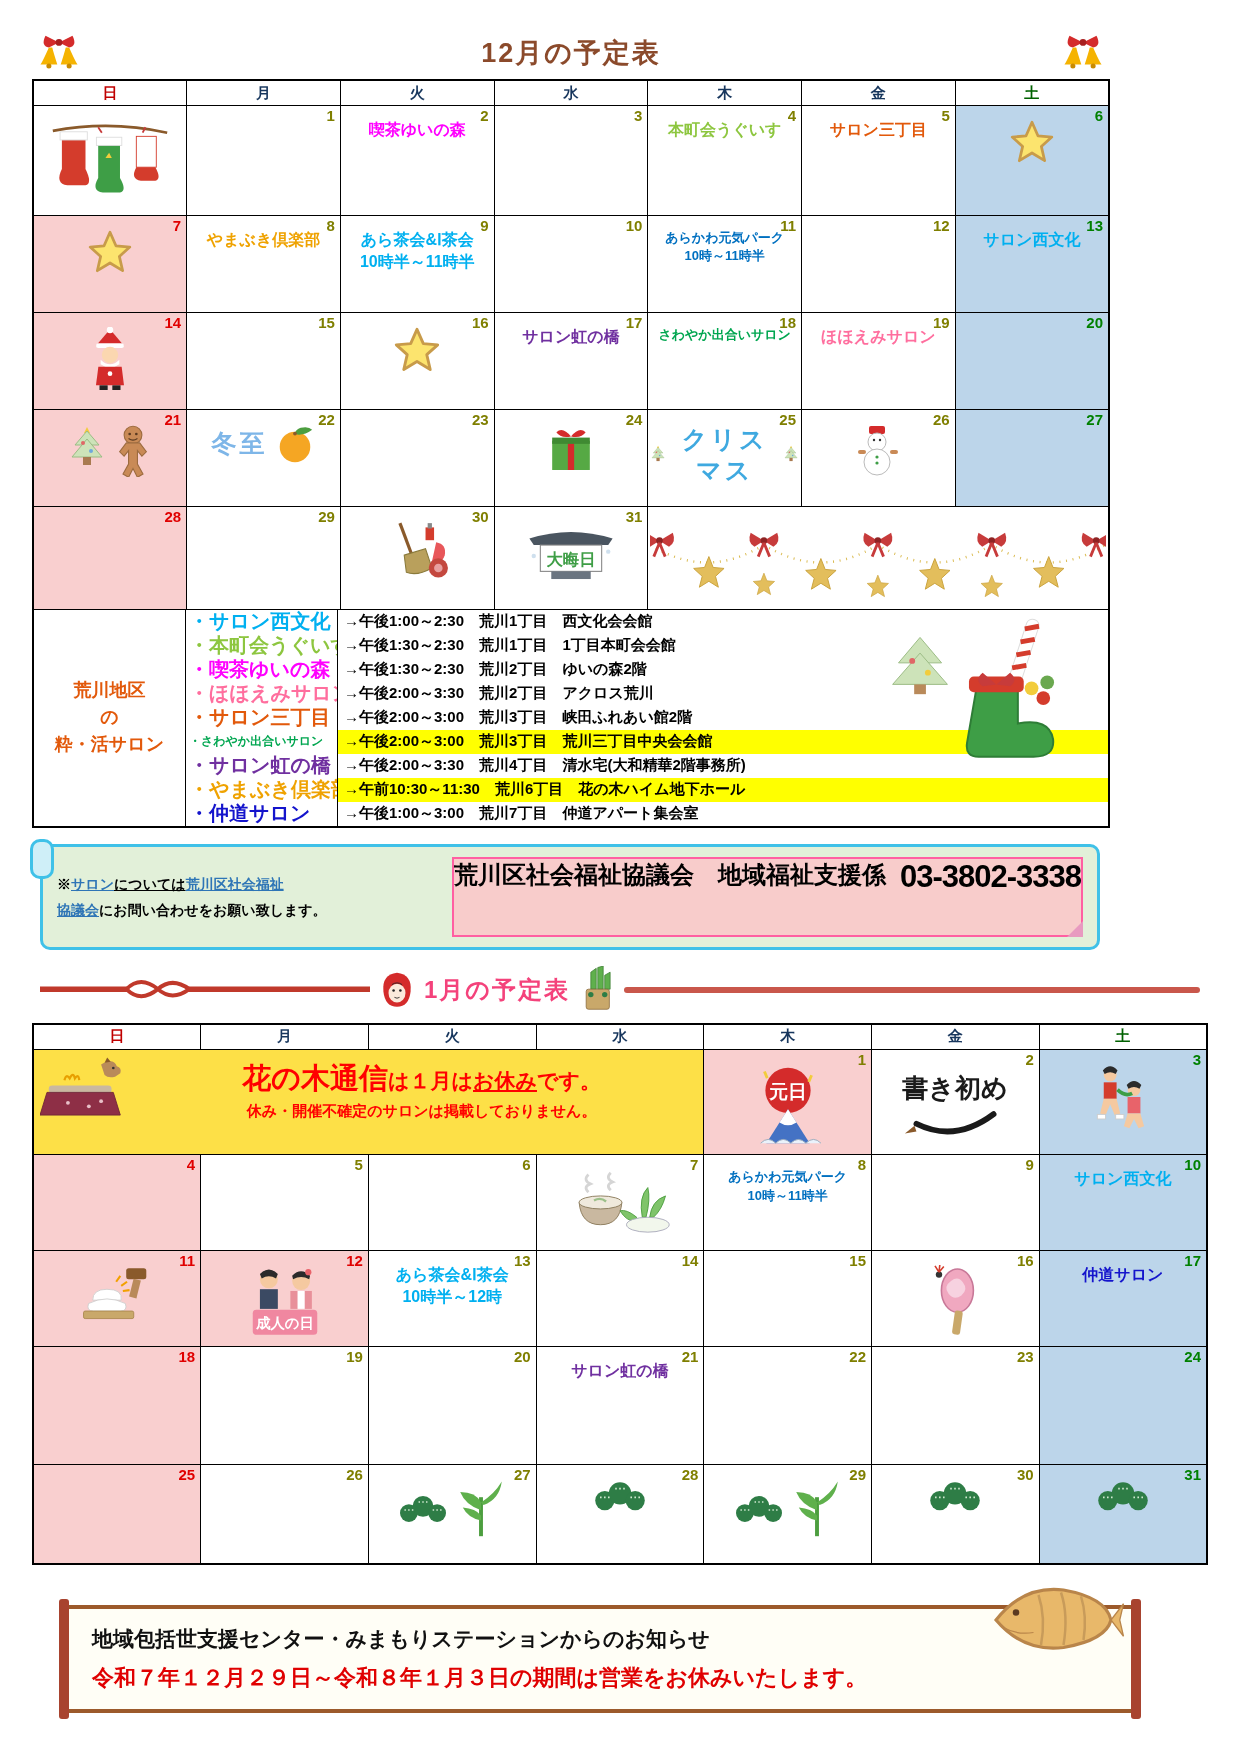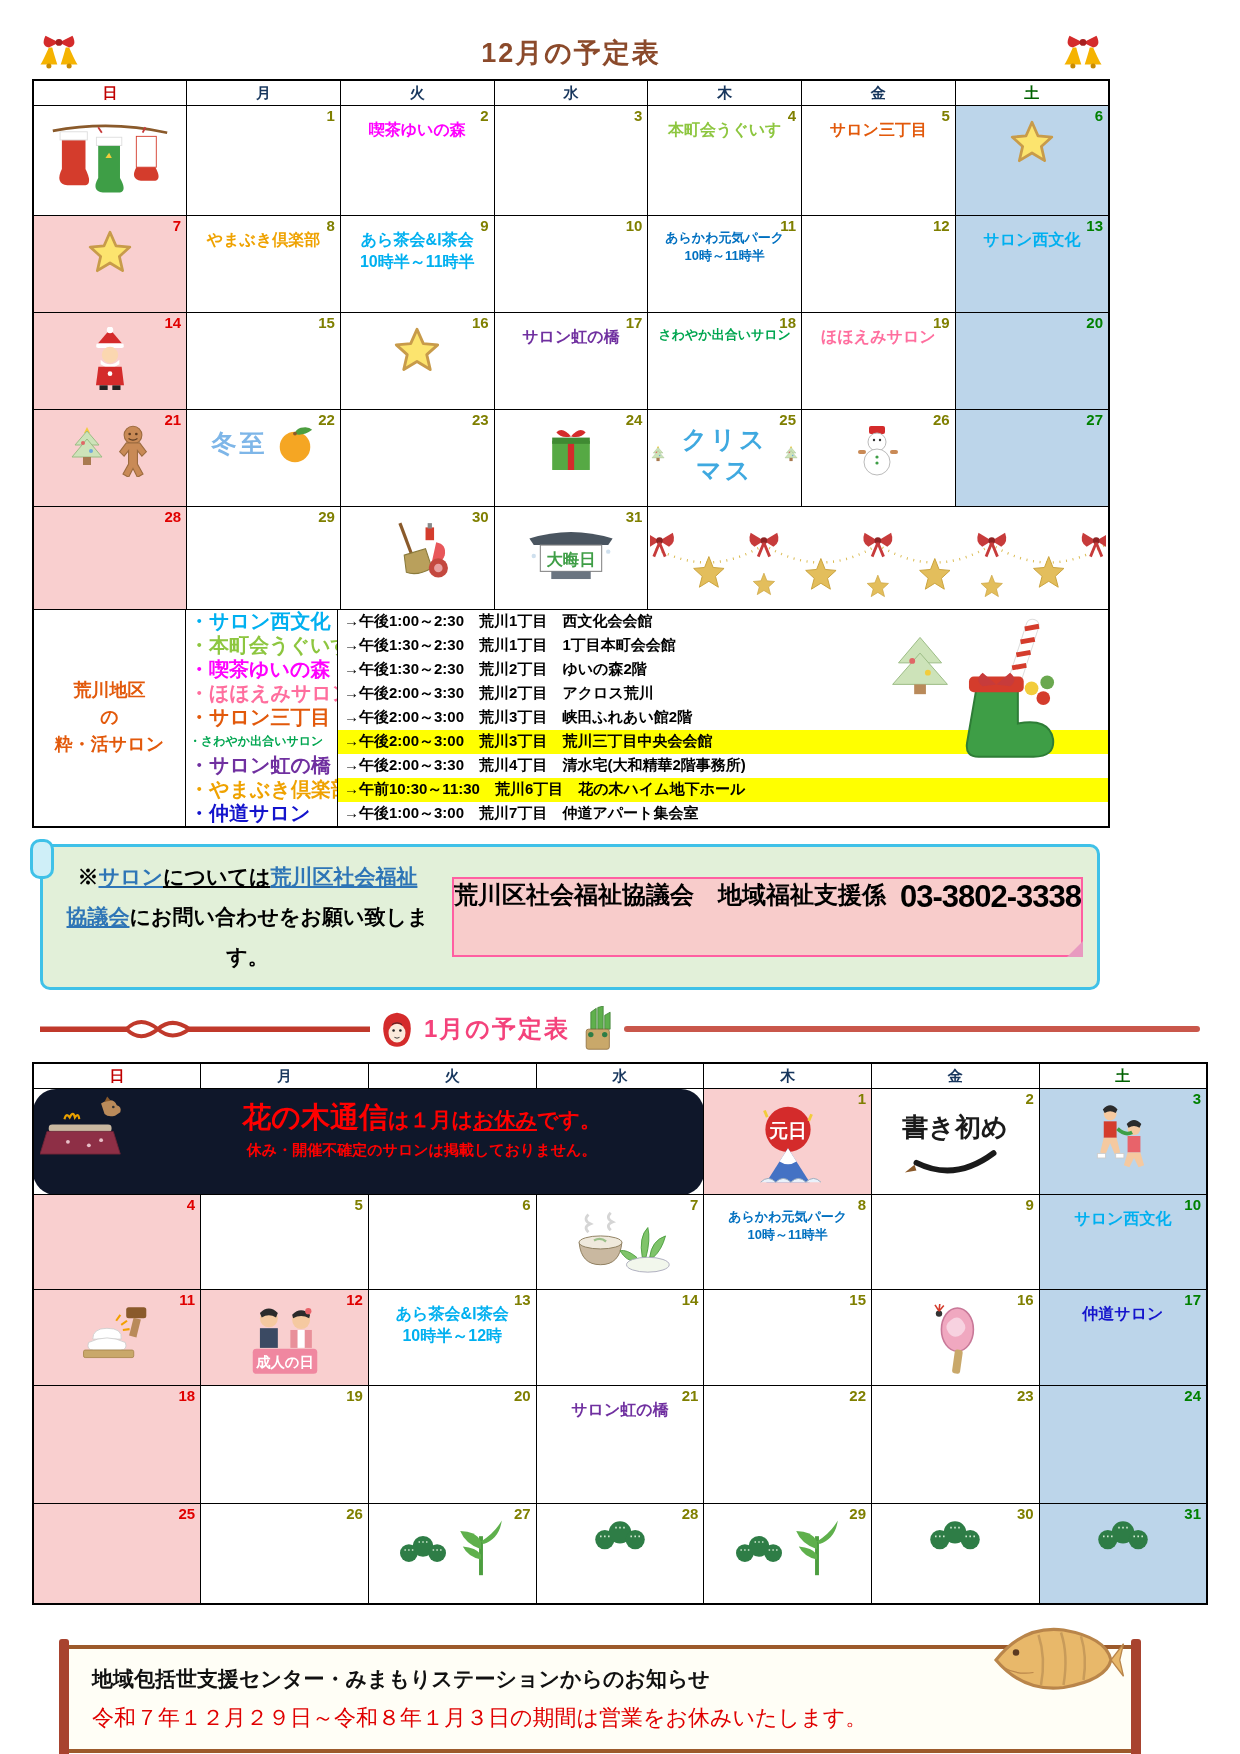--- a/index.html
+++ b/index.html
@@ -27,21 +27,21 @@
   .dnum.red{color:#E00000;} .dnum.olive{color:#7F7F00;} .dnum.green{color:#008000;}
   .ev{font-weight:bold;font-size:16px;text-align:center;line-height:1.25;}
   .ev.small{font-size:13px;font-weight:bold;}
   .ev.big{font-size:25px;letter-spacing:3px;}
   .iconrow,.inlinerow{display:flex;align-items:center;justify-content:center;gap:6px;}
   .icon{display:inline-block;line-height:0;}
   .icon svg{width:100%;height:auto;display:block;}
   .icon.full{width:100%;height:84px;} .icon.full svg{height:100%;}
 
   
-  td.bannercell{background:#0f172a;border-radius:23px;}
+  td.bannercell{background:#fde047;}
   .banner{height:100%;display:flex;align-items:center;gap:10px;padding:4px 6px;box-sizing:border-box;}
   .btxt{flex:1;text-align:center;}
   .bl1{color:#FF0000;font-weight:bold;font-size:21px;white-space:nowrap;}
   .bl1 .strong{font-size:29px;}
   .bl1 .u{text-decoration:underline;}
   .bl2{color:#FF0000;font-weight:bold;font-size:15px;margin-top:3px;}
 
   
   .salonwrap{height:100%;display:flex;position:relative;}
   .salon-left{width:152px;border-right:1.6px solid #000;display:flex;flex-direction:column;align-items:center;
@@ -54,37 +54,37 @@
   .sdetail{flex:1;font-size:15px;font-weight:bold;color:#000;padding-left:6px;white-space:nowrap;align-self:stretch;display:flex;align-items:center;}
   .sdetail.hl{background:#FFFF00;}
   .boots{position:absolute;right:6px;top:2px;width:225px;z-index:3;pointer-events:none;line-height:0;}
   .boots svg{width:100%;height:auto;}
 
   
   .scroll{margin:16px 0 0 40px;width:1060px;box-sizing:border-box;background:#E2F0D9;border:3px solid #3FC1E8;
           border-radius:10px;display:flex;align-items:center;gap:14px;padding:10px 14px;position:relative;min-height:96px;}
   .scroll::before{content:'';position:absolute;left:-13px;top:-8px;width:18px;height:34px;background:#CFEFF8;
           border:3px solid #3FC1E8;border-radius:10px;}
-  .scroll-text{font-size:21px;font-weight:bold;color:#000;line-height:1.9;width:440px;text-align:center;}
+  .scroll-text{font-size:14px;font-weight:bold;color:#000;line-height:1.9;width:440px;}
   .lnk{color:#2E75B6;text-decoration:underline;}
   .ul-black{text-decoration:underline;}
   .contact-box{flex:1;background:#F8CCCB;border:2.5px solid #FF5FA2;height:76px;display:flex;align-items:flex-start;
           justify-content:center;gap:14px;position:relative;}
   .contact-org{font-size:24px;font-weight:bold;white-space:nowrap;}
   .contact-phone{font-size:31px;font-weight:bold;letter-spacing:-1px;white-space:nowrap;}
   .contact-box::after{content:'';position:absolute;right:-2px;bottom:-2px;border-style:solid;border-width:0 0 16px 16px;
           border-color:transparent transparent #E89AC0 transparent;}
 
   
   .bottom-notice{margin:40px 0 12px 64px;width:1072px;box-sizing:border-box;background:#FFFEF6;border:4px solid #9C5A2B;
           padding:16px 24px;position:relative;}
   .bottom-notice::before,.bottom-notice::after{content:'';position:absolute;top:-10px;bottom:-10px;width:10px;background:#A8432F;border-radius:3px;}
   .bottom-notice::before{left:-9px;} .bottom-notice::after{right:-9px;}
   .bn1{font-size:21px;font-weight:bold;color:#111;}
-  .bn2{font-size:22px;font-weight:normal;color:#E00000;margin-top:10px;}
+  .bn2{font-size:22px;font-weight:bold;color:#E00000;margin-top:10px;}
   .taiyaki{position:absolute;right:6px;top:-34px;width:140px;line-height:0;}
   .taiyaki svg{width:100%;height:auto;}
 </style>
 </head>
 <body>
 
 <div class="page">
 
   <div class="dec-title-row">
     <span class="icon" style="width:54px">

